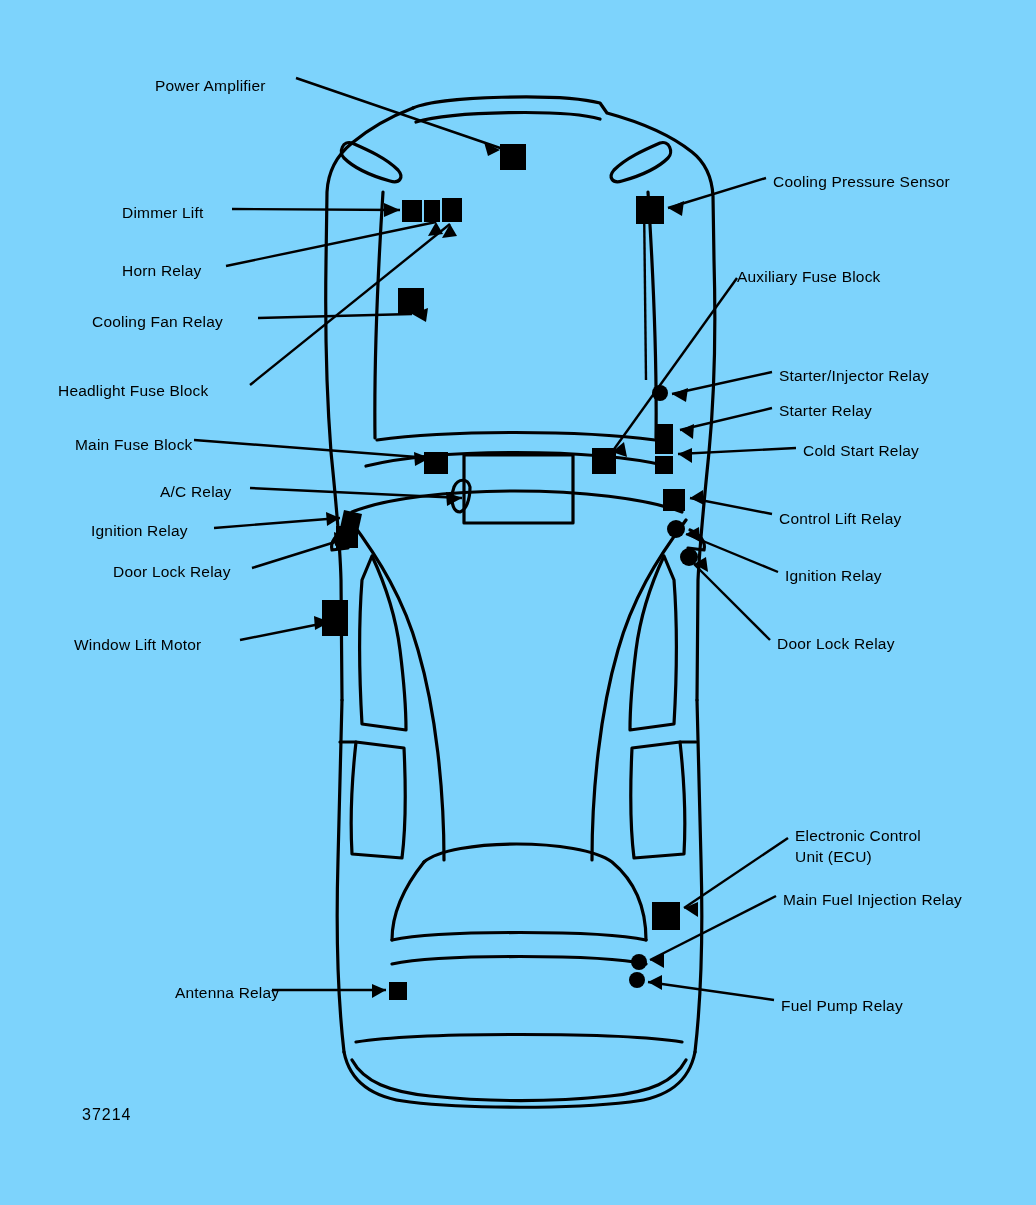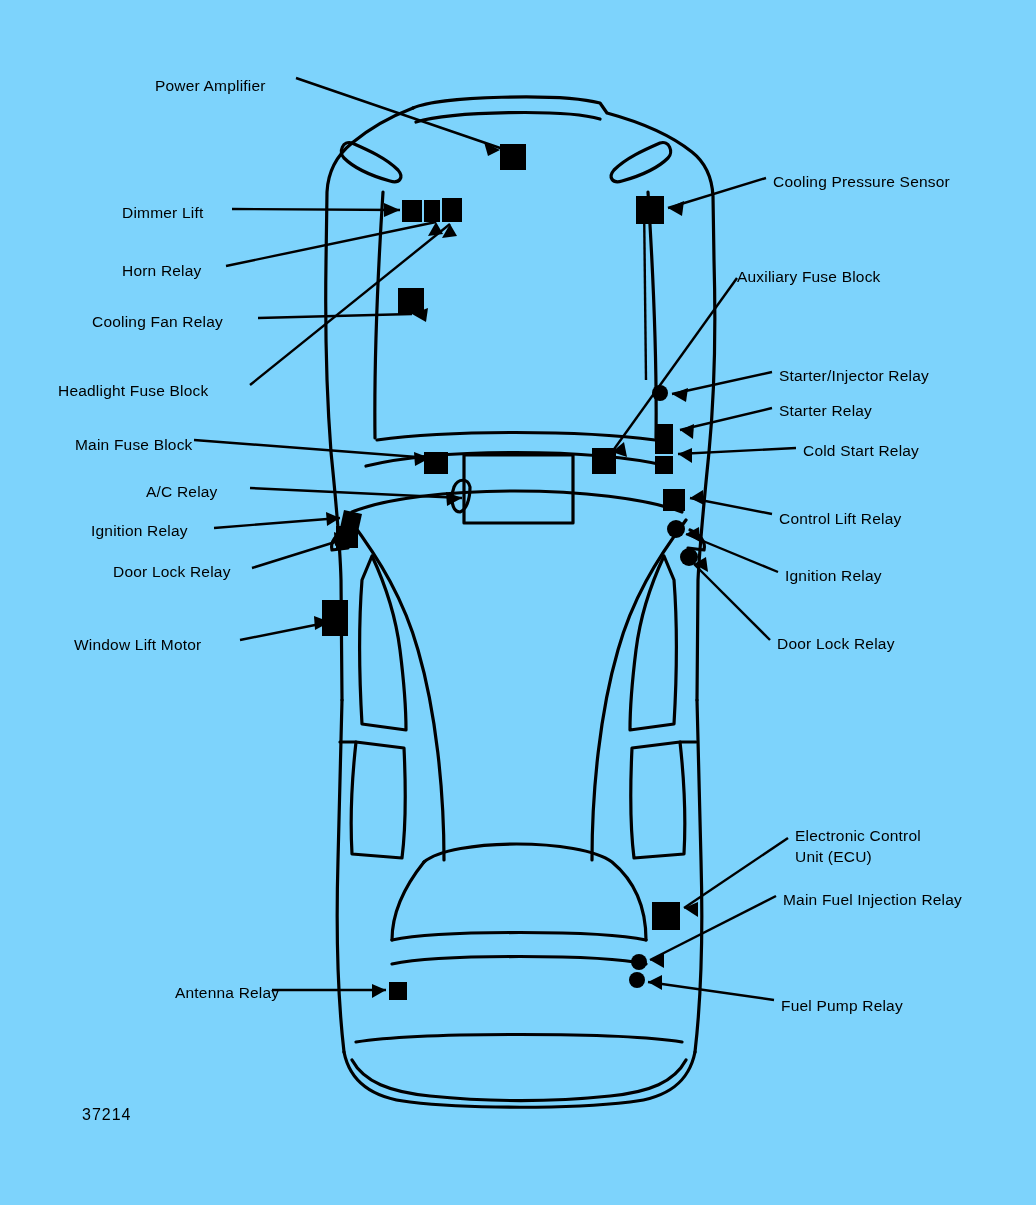--- a/index.html
+++ b/index.html
@@ -211,21 +211,21 @@
   <div class="label" style="left:773px; top:172px;">Cooling Pressure Sensor</div>
   <div class="label" style="left:122px; top:203px;">Dimmer Lift</div>
   <div class="label" style="left:122px; top:261px;">Horn Relay</div>
   <div class="label" style="left:737px; top:267px;">Auxiliary Fuse Block</div>
   <div class="label" style="left:92px; top:312px;">Cooling Fan Relay</div>
   <div class="label" style="left:779px; top:366px;">Starter/Injector Relay</div>
   <div class="label" style="left:58px; top:381px;">Headlight Fuse Block</div>
   <div class="label" style="left:779px; top:401px;">Starter Relay</div>
   <div class="label" style="left:803px; top:441px;">Cold Start Relay</div>
   <div class="label" style="left:51px; top:435px;margin-left:24px;">Main Fuse Block</div>
-  <div class="label" style="left:146px; top:482px;text-align:right;">A/C Relay</div>
+  <div class="label" style="left:160px; top:482px;text-align:right;">A/C Relay</div>
   <div class="label" style="left:779px; top:509px;">Control Lift Relay</div>
   <div class="label" style="left:91px; top:521px;">Ignition Relay</div>
   <div class="label" style="left:785px; top:566px;">Ignition Relay</div>
   <div class="label" style="left:113px; top:562px;">Door Lock Relay</div>
   <div class="label" style="left:74px; top:635px;">Window Lift Motor</div>
   <div class="label" style="left:777px; top:634px;">Door Lock Relay</div>
   <div class="label" style="left:795px; top:826px;">Electronic Control</div>
   <div class="label" style="left:795px; top:847px;">Unit (ECU)</div>
   <div class="label" style="left:783px; top:890px;">Main Fuel Injection Relay</div>
   <div class="label" style="left:139px; top:983px;margin-left:36px;">Antenna Relay</div>

